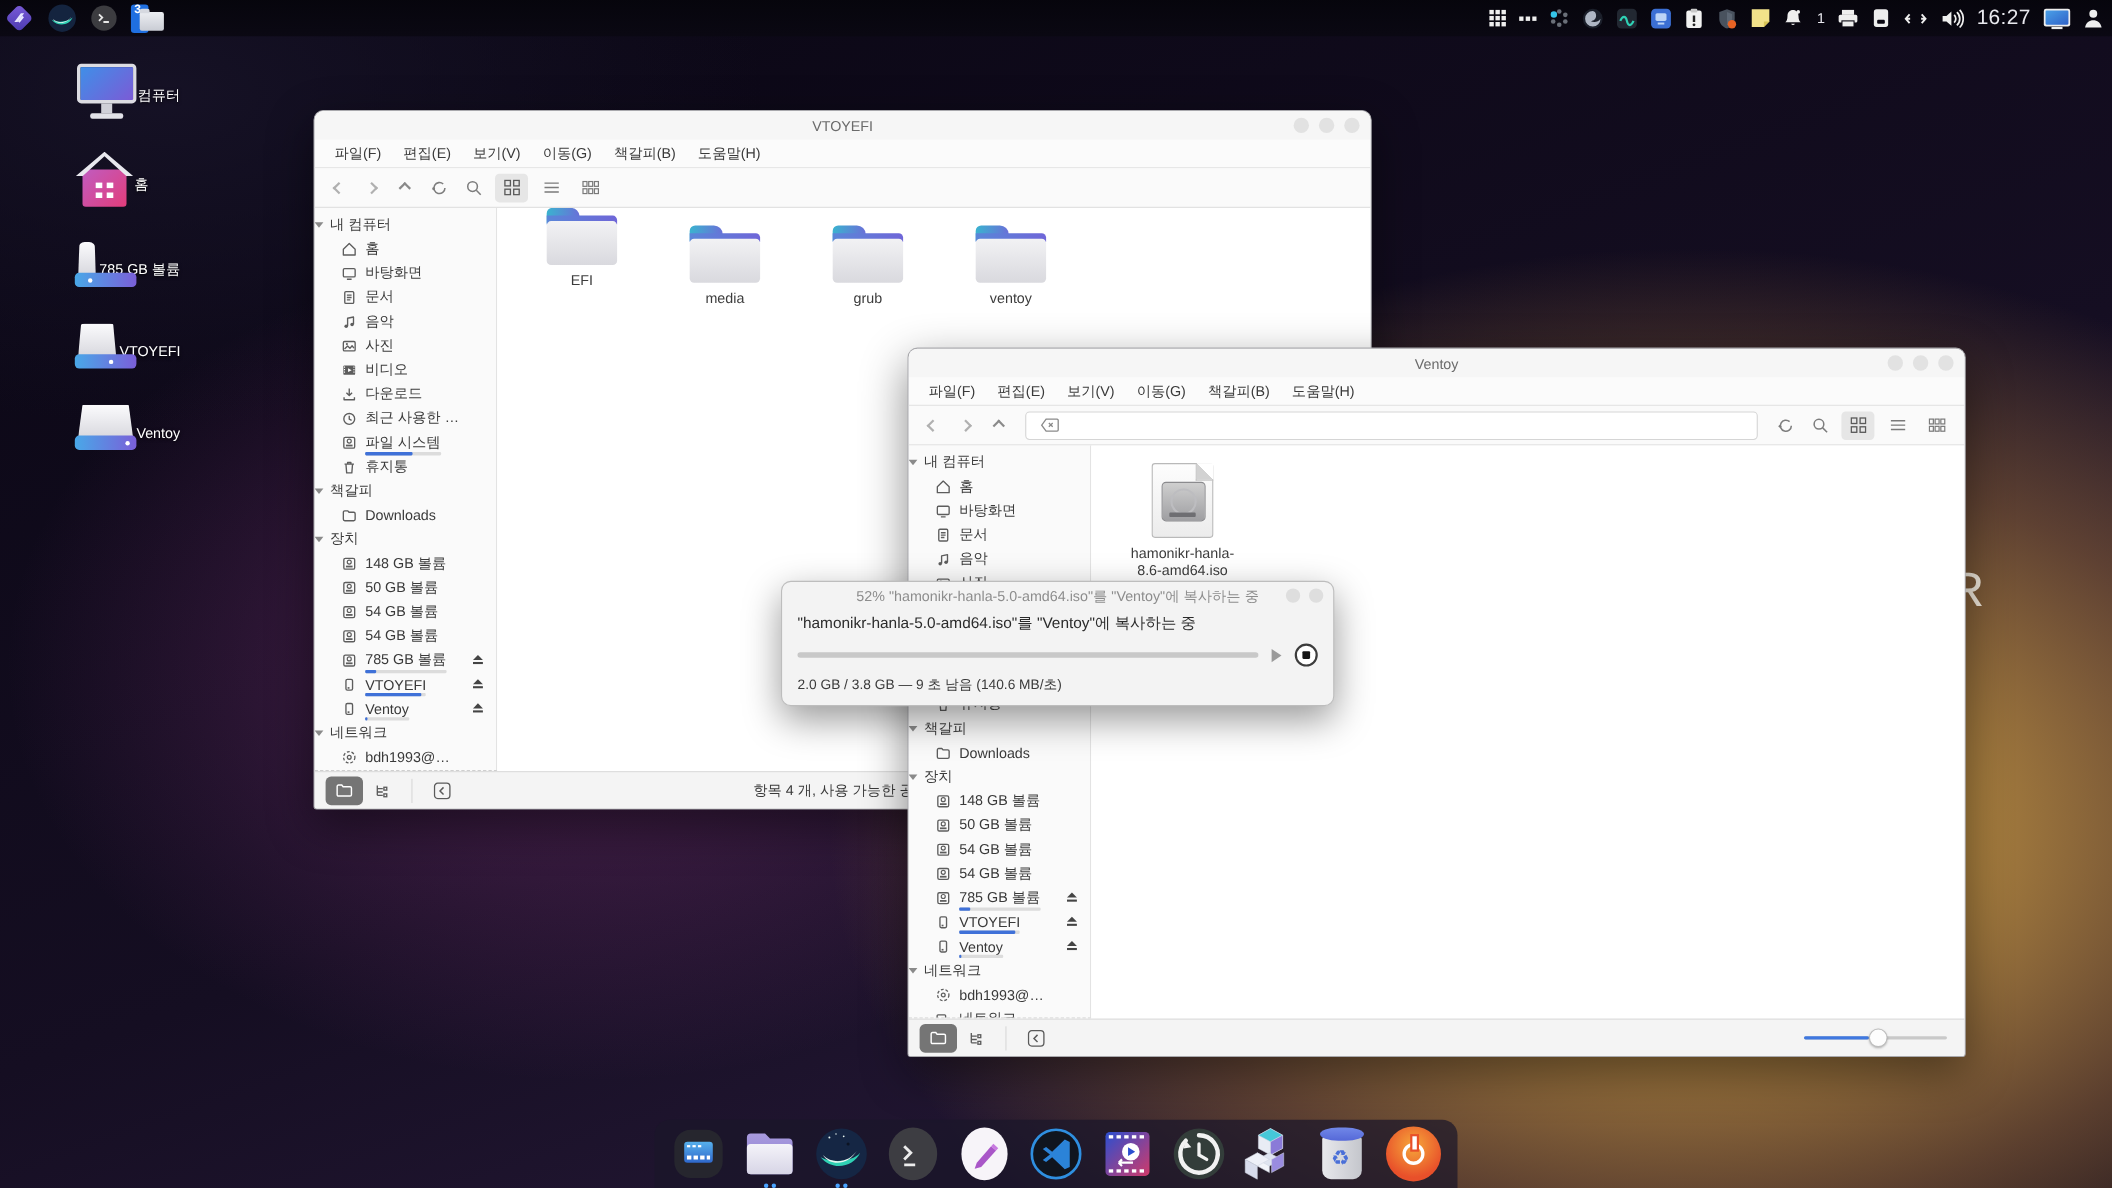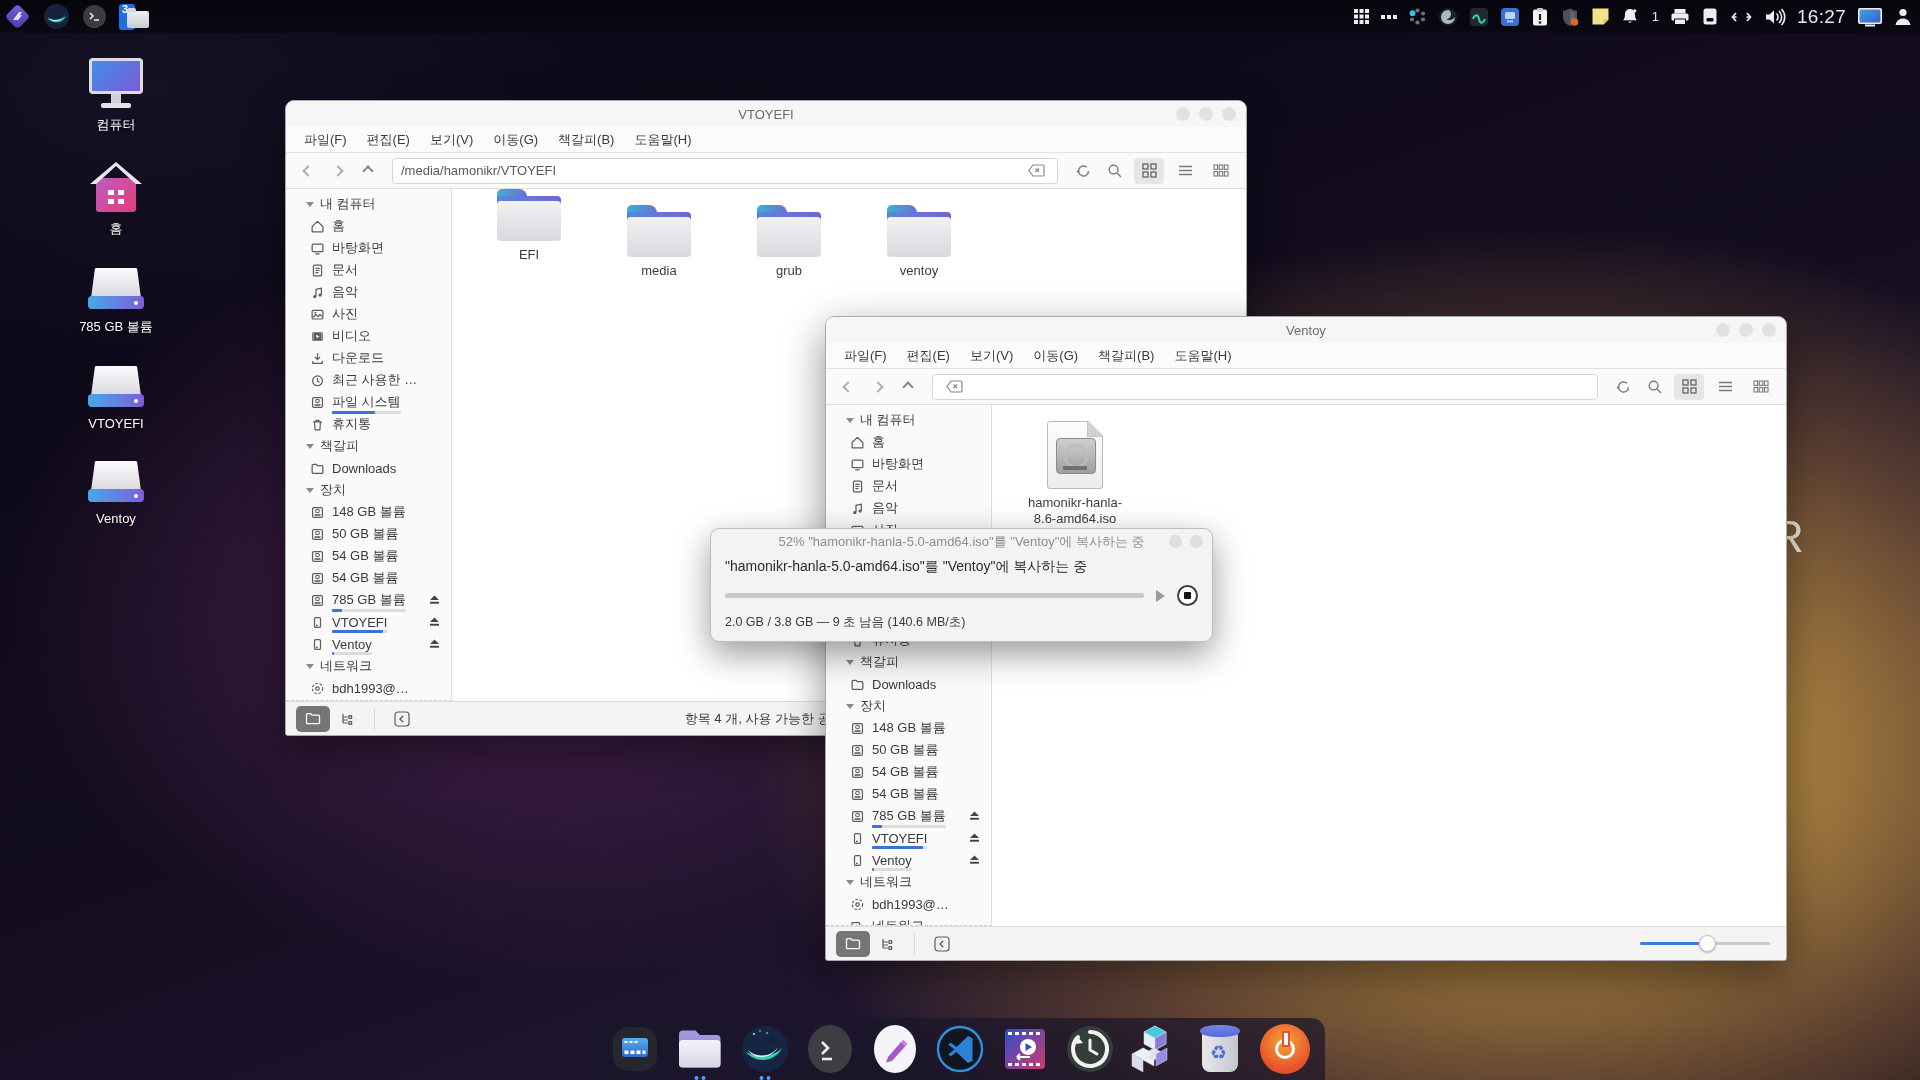--- a/index.html
+++ b/index.html
@@ -24,21 +24,21 @@
   .tray-ic { display:flex; align-items:center; justify-content:center; }
   .clock { color:#e8e8ee; font-size:19px; letter-spacing:.3px; }
   .bellcount { color:#e8e8ee; font-size:13px; margin-left:2px; }
   .fm-task { position:relative; width:32px; height:28px; }
   .fm-task .bar { position:absolute; left:0; top:1px; width:16px; height:26px; background:#1f6fe0; border-radius:3px; }
   .fm-task .num { position:absolute; left:3px; top:0px; color:#fff; font-size:11px; font-weight:bold; }
   .fm-task .fold { position:absolute; left:8px; top:8px; width:22px; height:17px; background:linear-gradient(#eceef2,#c9ccd4); border-radius:2px; }
   .fm-task .fold:before { content:""; position:absolute; top:-3px; left:0; width:9px; height:4px; background:#d6d9e0; border-radius:2px 2px 0 0; }
   
   .desk { position:absolute; left:68px; top:58px; width:96px; z-index:2; }
-  .desk-item { width:96px; display:flex; flex-direction:column; align-items:center; margin-bottom:30px; }
+  .desk-item { width:96px; display:flex; flex-direction:row; align-items:center; margin-bottom:30px; }
   .desk-label { margin-top:6px; color:#fff; font-size:13px; text-shadow:0 1px 3px rgba(0,0,0,.9); white-space:nowrap; }
   .ic-computer { width:58px; height:52px; position:relative; }
   .ic-computer .scr { position:absolute; top:0; left:2px; width:54px; height:36px; border-radius:4px; background:linear-gradient(135deg,#3f8fe8,#7b5bd6); border:3px solid #dcdce2; }
   .ic-computer .neck { position:absolute; top:36px; left:24px; width:10px; height:9px; background:#d0d0d8; }
   .ic-computer .base { position:absolute; top:45px; left:14px; width:30px; height:5px; background:#e2e2e8; border-radius:2px; }
   .ic-home { width:54px; height:50px; position:relative; }
   .ic-home .roofl { position:absolute; top:-2px; left:1px; width:52px; height:22px; background:#e8e8ee; clip-path:polygon(50% 0,100% 100%,88% 100%,50% 18%,12% 100%,0 100%); }
   .ic-home .bodyh { position:absolute; top:14px; left:7px; width:40px; height:34px; background:linear-gradient(135deg,#c05cc0,#e23d7b); border-radius:3px; }
   .ic-home .win { position:absolute; top:26px; left:19px; width:16px; height:14px; background:
       linear-gradient(#fff,#fff); background-size:6px 5px; background-repeat:no-repeat; box-shadow:10px 0 #fff,0 9px #fff,10px 9px #fff; width:6px; height:5px; }
@@ -63,21 +63,21 @@
   .chev.left { transform:rotate(45deg); }
   .chev.right { transform:rotate(-135deg); }
   .chev.up { transform:rotate(135deg); border-color:#8a8a8a; }
   .pathfield { flex:1; height:26px; background:#fff; border:1px solid #d5d5d5; border-radius:4px; display:flex; align-items:center; padding:0 8px; margin:0 6px; }
   .pathtext { flex:1; font-size:13px; color:#5a5a5a; white-space:nowrap; overflow:hidden; }
   .tool-ic { width:26px; height:26px; display:flex; align-items:center; justify-content:center; }
   .viewbtn { width:30px; height:26px; border-radius:4px; display:flex; align-items:center; justify-content:center; }
   .viewbtn.active { background:#e6e6e6; }
   .win-body { flex:1; display:flex; min-height:0; }
   .sidebar { width:166px; background:#fafafa; border-right:1px solid #e0e0e0; border-bottom:1px dashed #cfcfcf; padding-top:4px; overflow:hidden; flex:none; }
-  .sb-row { height:22px; display:flex; align-items:center; font-size:13px; color:#3a3a3a; padding-left:20px; position:relative; }
+  .sb-row { height:22px; display:flex; align-items:center; font-size:13px; color:#3a3a3a; padding-left:0; position:relative; }
   .sb-head { gap:6px; color:#3c3c3c; }
   .sb-tri { width:0; height:0; border-left:4px solid transparent; border-right:4px solid transparent; border-top:5px solid #8a8a8a; }
   .sb-item { padding-left:24px; gap:7px; }
   .sb-ic { width:15px; height:15px; flex:none; display:flex; align-items:center; justify-content:center; }
   .sb-label { position:relative; white-space:nowrap; }
   .usagebar { position:absolute; left:0; bottom:-3px; width:100%; height:3px; background:#dcdcdc; border-radius:1px; }
   .usagebar i { display:block; height:100%; background:#3f71d8; border-radius:1px; }
   .eject { position:absolute; right:10px; top:4px; }
   .content { flex:1; background:#fff; position:relative; overflow:hidden; }
   .file-item { position:absolute; width:110px; display:flex; flex-direction:column; align-items:center; }
@@ -373,29 +373,20 @@
     <div class="toolbar">
       <span class="navbtn">
           <span class="chev left"></span>
         </span>
       <span class="navbtn">
           <span class="chev right"></span>
         </span>
       <span class="navbtn">
           <span class="chev up"></span>
         </span>
-      <span class="pathfield">
-        <span class="pathtext">/media/hamonikr/VTOYEFI</span>
-        <span class="tool-ic">
-            <svg width="17" height="13" viewBox="0 0 17 13">
-              <path d="M5 1h10a1 1 0 0 1 1 1v9a1 1 0 0 1-1 1H5L1 6.5z" fill="none" stroke="#8a8a8a" stroke-width="1.2"></path>
-              <path d="M7.5 4.5 11 8M11 4.5 7.5 8" stroke="#8a8a8a" stroke-width="1.2"></path>
-            </svg>
-          </span>
-      </span>
       <span class="tool-ic">
           <svg width="18" height="16" viewBox="0 0 18 16">
             <path d="M14.5 8a5 5 0 1 1-1.6-3.7" fill="none" stroke="#7d7d7d" stroke-width="1.4"></path>
             <circle cx="4.2" cy="8.6" r="1.3" fill="#7d7d7d"></circle>
           </svg>
         </span>
       <span class="tool-ic">
           <svg width="16" height="16" viewBox="0 0 16 16">
             <circle cx="6.6" cy="6.6" r="4.4" fill="none" stroke="#7d7d7d" stroke-width="1.4"></circle>
             <path d="M10 10l4 4" stroke="#7d7d7d" stroke-width="1.4"></path>

